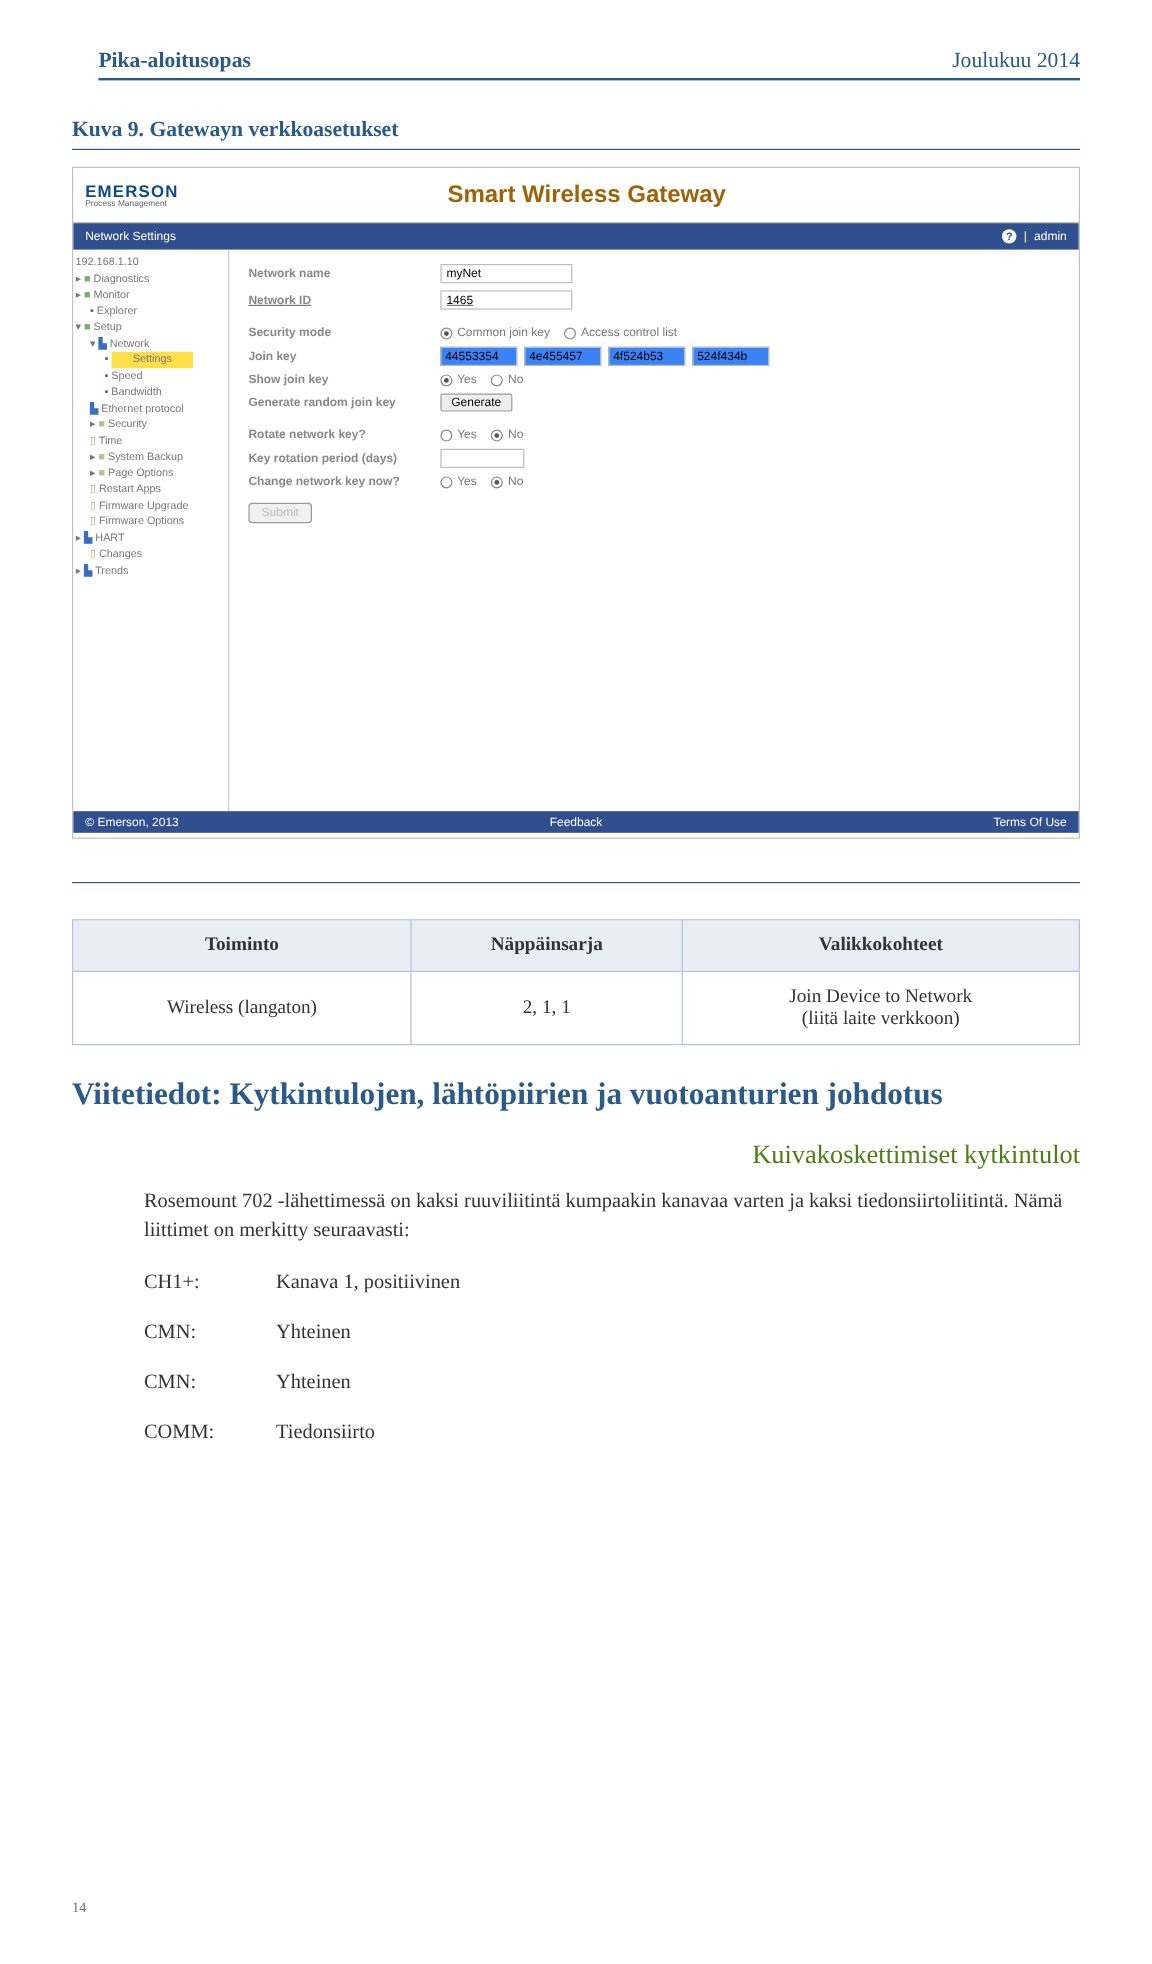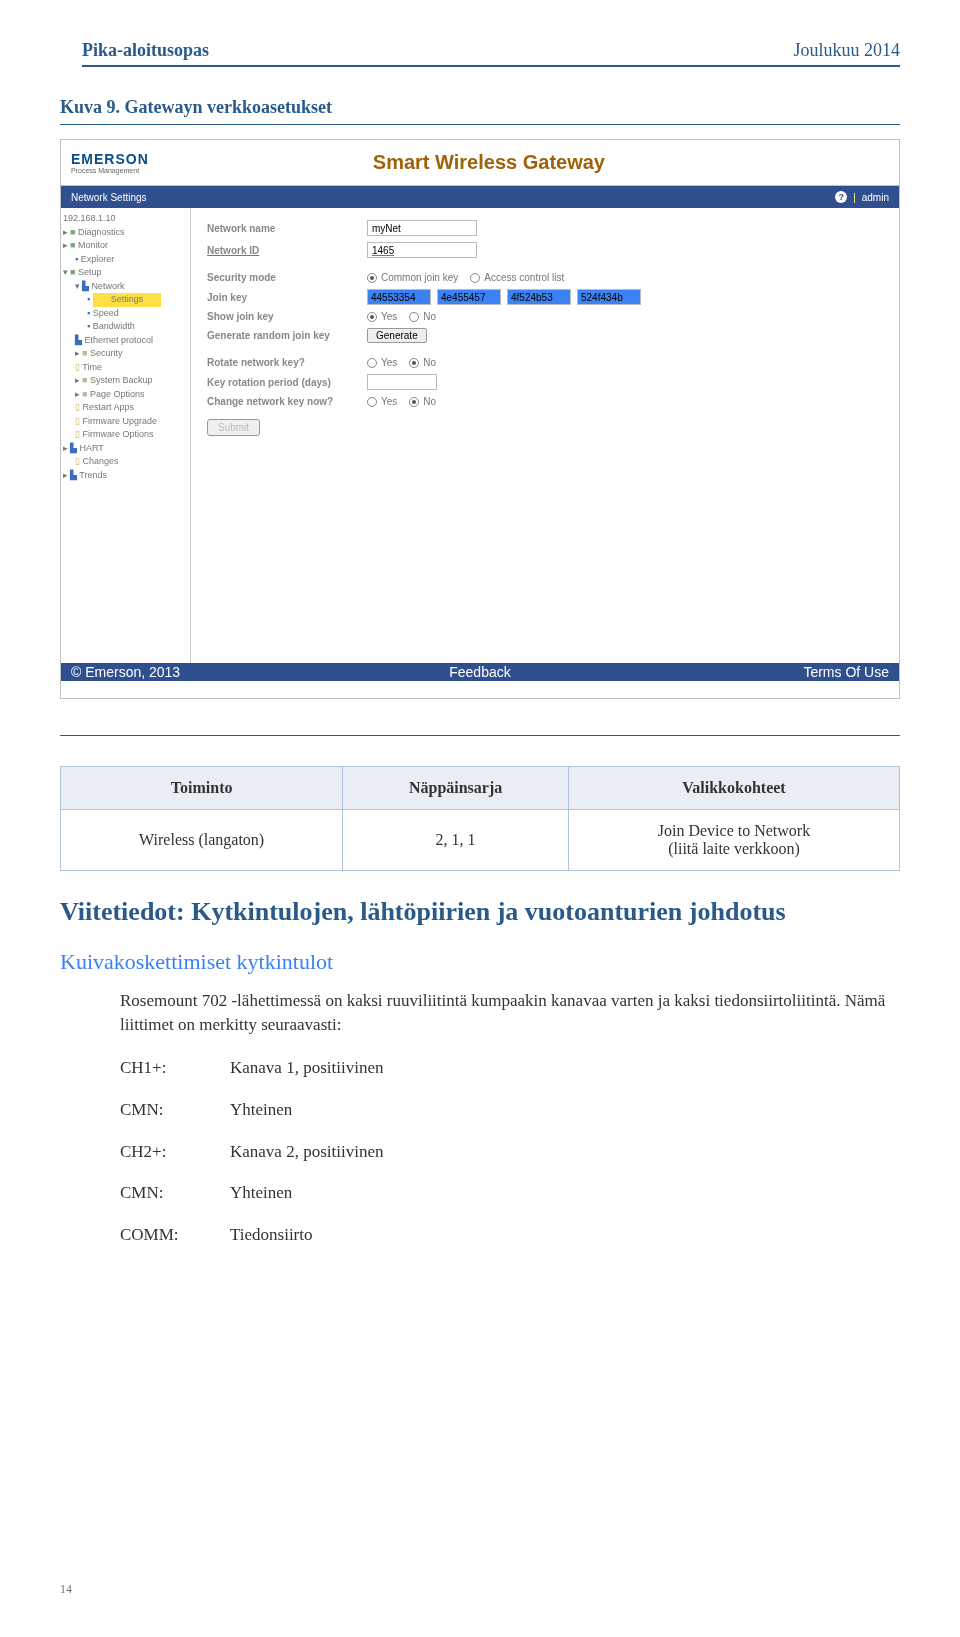--- a/index.html
+++ b/index.html
@@ -130,25 +130,25 @@
   .ss-input.ip2 { width:70px; }
   .ss-radio { display:inline-flex; align-items:center; gap:4px; margin-right:12px; }
   .ss-radio .dot { width:10px;height:10px;border:1px solid #888;border-radius:50%;display:inline-block; position:relative;}
   .ss-radio .dot.sel::after{content:"";position:absolute;inset:2px;border-radius:50%;background:#555;}
   .ss-keyrow { display:flex; gap:6px; }
   .ss-keyrow .sk { border:1px solid #bbb; background:#3b82f6; width:64px; height:16px; font-size:10px; padding:0 3px; }
   .ss-btn { border:1px solid #999; background:#eee; font-size:10px; padding:1px 8px; border-radius:2px; }
   .ss-submit { border:1px solid #999; background:#f0f0f0; color:#bbb; font-size:10px; padding:2px 10px; border-radius:3px; }
   .ss-footer {
     position:absolute;
-    bottom:17px;left:0;right:0;
+    bottom:4px;left:0;right:0;
     height:18px;
     background:#2f4f8f;
     color:#fff;
-    font-size:14px;
+    font-size:10px;
     display:flex;
     align-items:center;
     padding:0 10px;
     justify-content:space-between;
   }
   .ss-footer .mid { flex:1; text-align:center; }
   .ss-footer .left { width:180px; }
   .ss-footer .right { width:180px; text-align:right; }
 
   .tbl {
@@ -175,24 +175,25 @@
   }
   .section-h {
     color: #2a5a8a;
     font-size: 26px;
     font-weight: bold;
     margin-top: 24px;
     margin-bottom: 20px;
     line-height: 1.3;
   }
   .subsection-h {
-    color: #3b82f6;
+    color: #4d7c0f;
     font-size: 22px;
     margin-top: 6px;
     margin-bottom: 14px;
+    text-align: right;
   }
   .body-text {
     margin-left: 60px;
     font-size: 17px;
     line-height: 1.45;
     color: #333;
     margin-bottom: 18px;
   }
   .def-list {
     margin-left: 60px;
@@ -379,24 +380,20 @@
   <div class="def-list">
     <div class="def-row">
       <div class="def-term">CH1+:</div>
       <div class="def-value">Kanava 1, positiivinen</div>
     </div>
     <div class="def-row">
       <div class="def-term">CMN:</div>
       <div class="def-value">Yhteinen</div>
     </div>
     <div class="def-row">
-      <div class="def-term">CH2+:</div>
-      <div class="def-value">Kanava 2, positiivinen</div>
-    </div>
-    <div class="def-row">
       <div class="def-term">CMN:</div>
       <div class="def-value">Yhteinen</div>
     </div>
     <div class="def-row">
       <div class="def-term">COMM:</div>
       <div class="def-value">Tiedonsiirto</div>
     </div>
   </div>
 
   <div class="page-num">14</div>

